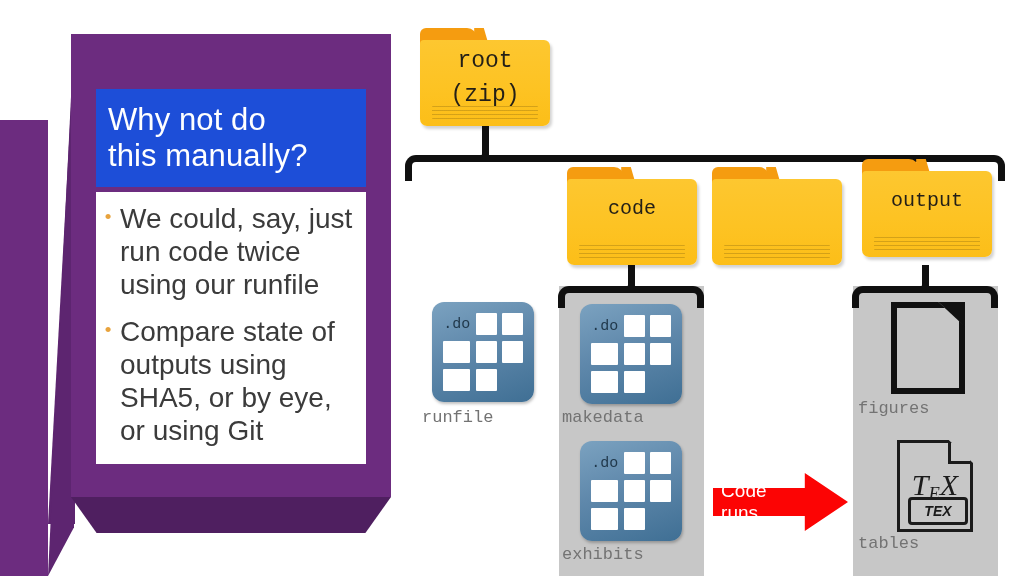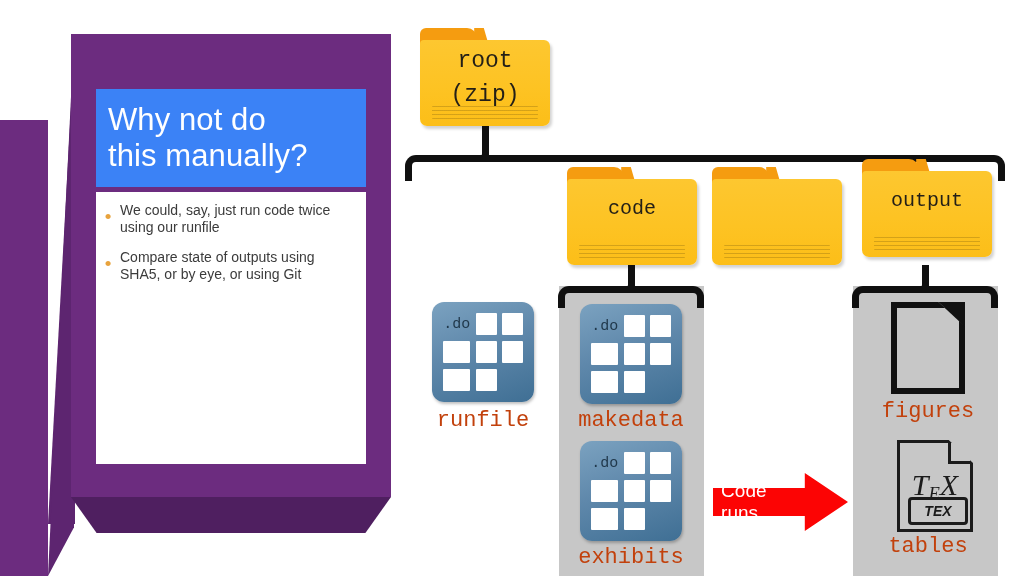--- a/index.html
+++ b/index.html
@@ -39,21 +39,21 @@
   }
   .panel-shadow {
     position: absolute; left: 71px; top: 497px;
     width: 320px; height: 36px;
     background: #4f1f60;
     clip-path: polygon(0 0, 100% 0, 92% 100%, 8% 100%);
   }
   .title-box {
     position: absolute; left: 96px; top: 89px;
     width: 270px; height: 98px;
-    background: #3b82f6;
+    background: #1d4ed8;
     display: flex; align-items: center;
   }
   .title-text {
     color: #ffffff;
     font-size: 31px; line-height: 1.16;
     padding-left: 12px; letter-spacing: .1px;
     white-space: pre-line;
   }
   .body-box {
     position: absolute; left: 96px; top: 192px;
@@ -62,21 +62,21 @@
     padding: 10px 8px 0 0;
     box-sizing: border-box;
   }
   .bullet-row { display: flex; margin: 0 0 14px 0; }
   .bullet-dot {
     color: #e8a33d; font-size: 19px; line-height: 1;
     width: 24px; text-align: center;
     flex: 0 0 24px; padding-top: 5px;
   }
   .bullet-text {
-    color: #3b3b3b; font-size: 14px; line-height: 1.18;
+    color: #3b3b3b; font-size: 28px; line-height: 1.18;
     flex: 1 1 auto;
   }
 
   
   #diagram { position: absolute; left: 410px; top: 0; width: 614px; height: 576px; }
 
   .graypanel { position: absolute; background: #c7c7c7; }
 
   
   .folder { position: absolute; }
@@ -145,23 +145,23 @@
   }
   .doicon .cell { background: #ffffff; border-radius: 1px; }
   .doicon .cell.blank { background: transparent; }
   .doicon .dolabel {
     grid-column: 1 / 2; grid-row: 1 / 2;
     color: #21394c; font-size: 15px;
     font-family: "Liberation Mono","DejaVu Sans Mono", monospace;
     display: flex; align-items: center; justify-content: flex-start;
   }
   .iconcaption {
-    position: absolute; text-align: center;
+    position: absolute; text-align: left;
     font-family: "Liberation Mono","DejaVu Sans Mono", monospace;
-    font-size: 22px; color: #c2410c;
+    font-size: 17px; color: #737373;
   }
 
   
   .eps { position: absolute; }
   .eps .page {
     position: absolute; left: 0; top: 0; width: 100%; height: 100%;
     border: 6px solid #111; box-sizing: border-box;
     background: #c7c7c7;
     clip-path: polygon(0 0, 64% 0, 100% 26%, 100% 100%, 0 100%);
   }

